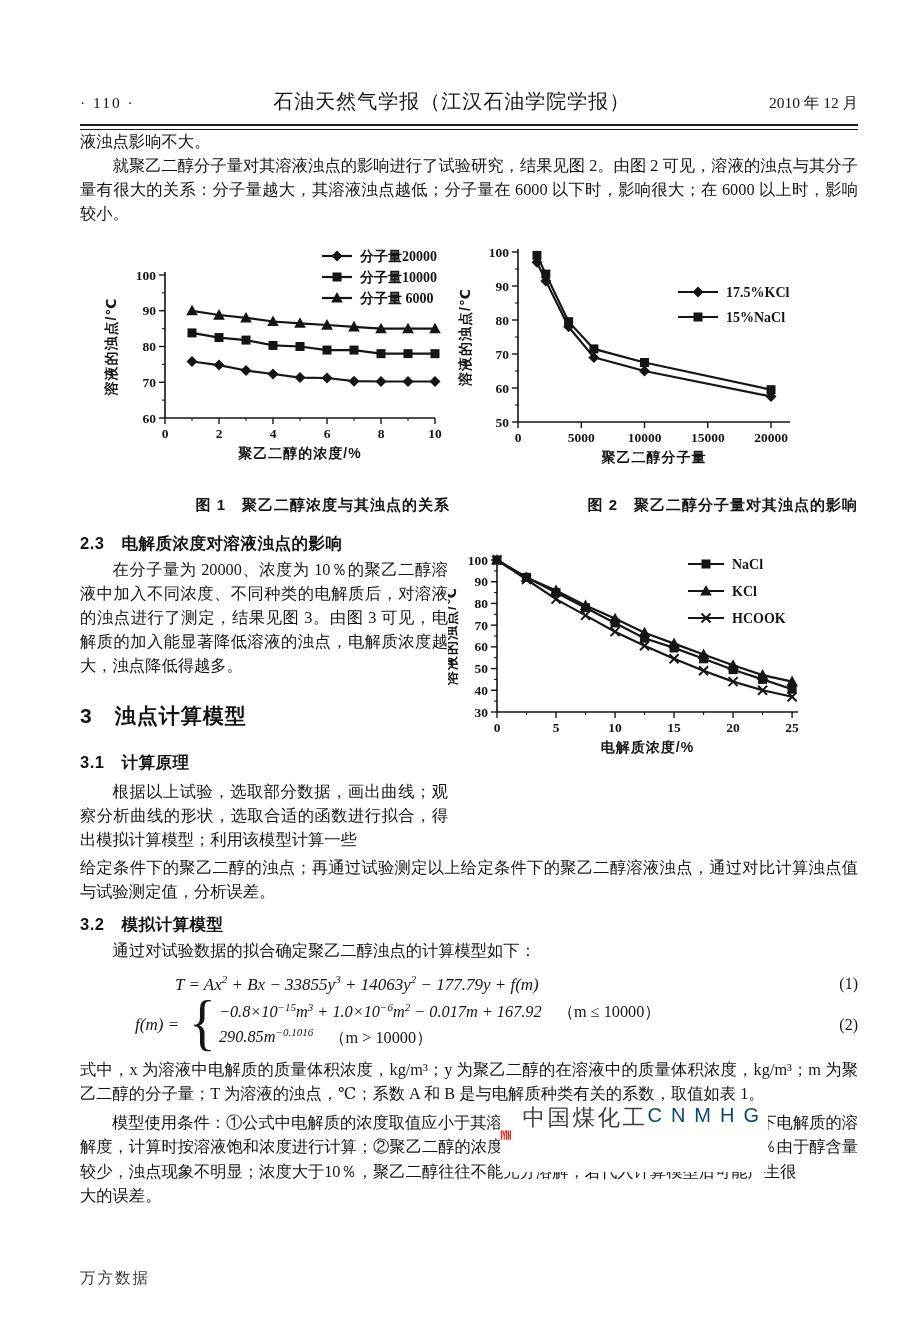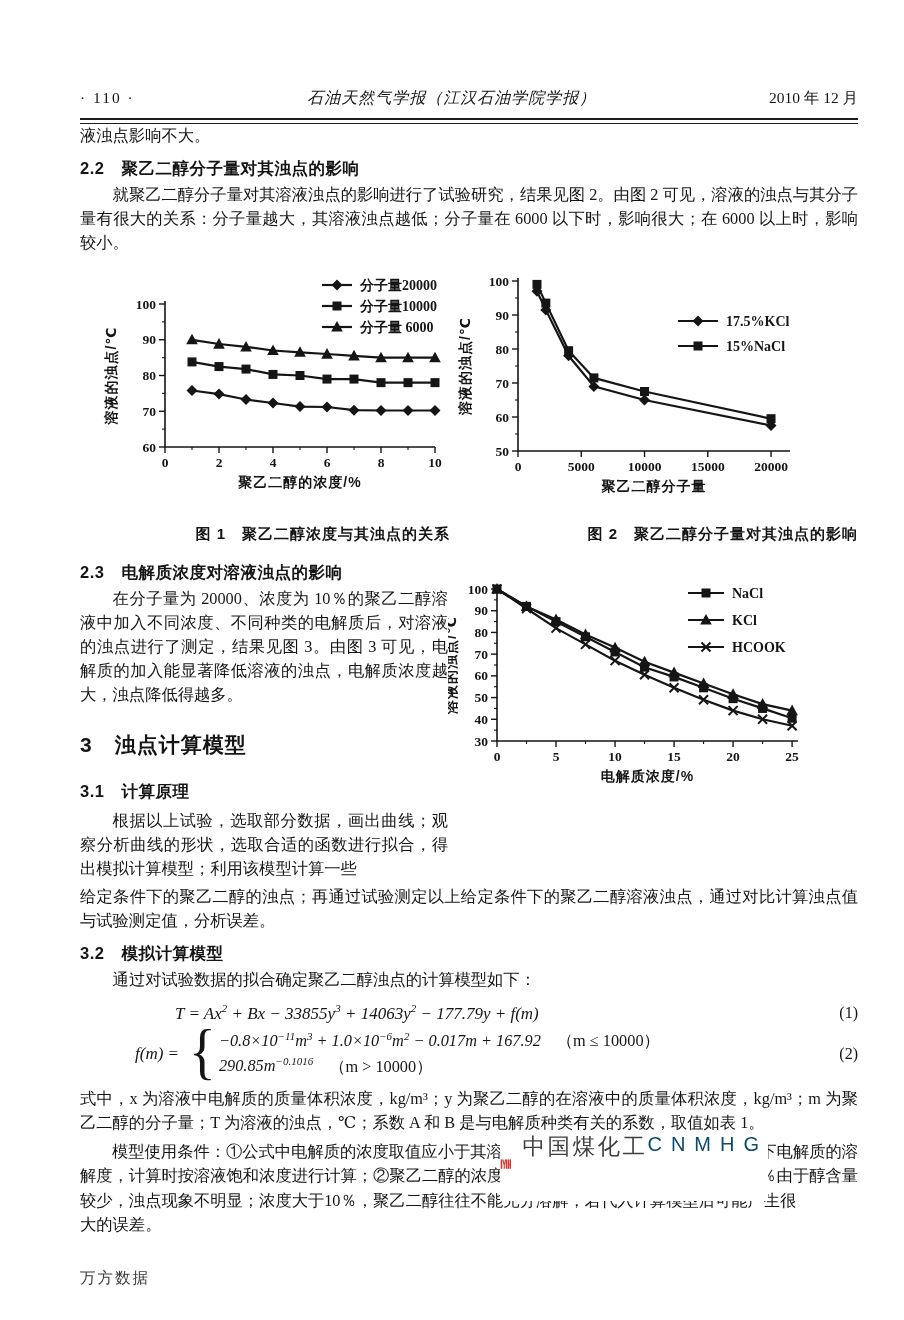--- a/index.html
+++ b/index.html
@@ -2,21 +2,21 @@
 <html><head>
 <meta charset="utf-8">
 <style>
   html,body{margin:0;padding:0;background:#e8e8e8;}
   .page{width:904px;height:1320px;background:#fff;color:#151515;position:relative;overflow:hidden;
         box-sizing:border-box;padding:88px 46px 0 80px;margin:0 auto;
         font-family:"Liberation Serif","DejaVu Serif",serif;}
   
   .hdr{display:flex;justify-content:space-between;align-items:baseline;font-size:15.5px;}
   .hdr .pgno{letter-spacing:2px;}
-  .hdr .journal{font-size:16px;letter-spacing:1px;font-style:italic;}
+  .hdr .journal{font-size:20px;letter-spacing:1px;}
   .rule{margin-top:9px;height:3px;border-top:2.5px solid #1c1c1c;border-bottom:1.5px solid #1c1c1c;}
   
   p.body{margin:0;font-size:16.3px;line-height:24px;text-align:justify;}
   .ind{text-indent:2em;}
   .mt18{margin-top:18px;}
   h4.sec{font-family:"Liberation Sans","DejaVu Sans",sans-serif;font-weight:700;font-size:16.5px;
          margin:10px 0 3px;letter-spacing:.5px;}
   h2.big{font-family:"Liberation Sans","DejaVu Sans",sans-serif;font-weight:700;font-size:21px;
          margin:24px 0 0;letter-spacing:1px;}
   
@@ -69,21 +69,20 @@
 
   <div class="hdr">
     <span class="pgno">· 110 ·</span>
     <span class="journal">石油天然气学报（江汉石油学院学报）</span>
     <span class="date">2010 年 12 月</span>
   </div>
   <div class="rule"></div>
 
   <p class="body mt18">液浊点影响不大。</p>
 
-  <h4 class="sec">2.2　聚乙二醇分子量对其浊点的影响</h4>
   <p class="body ind">就聚乙二醇分子量对其溶液浊点的影响进行了试验研究，结果见图 2。由图 2 可见，溶液的浊点与其分子量有很大的关系：分子量越大，其溶液浊点越低；分子量在 6000 以下时，影响很大；在 6000 以上时，影响较小。</p>
 
   <div class="figrow">
     <div class="figcol1">
       <svg class="chart" viewBox="0 0 370 240" width="370" height="240">
           <path d="M85,32 L85,178 L355,178" fill="none" stroke="#151515" stroke-width="1.6"></path>
           <line x1="79" y1="178" x2="85" y2="178" stroke="#151515" stroke-width="1.4"></line>
           <text x="76" y="182.5" text-anchor="end" class="tick">60</text>
           <line x1="79" y1="142.25" x2="85" y2="142.25" stroke="#151515" stroke-width="1.4"></line>
           <text x="76" y="146.75" text-anchor="end" class="tick">70</text>
@@ -339,21 +338,21 @@
 
   <div class="eqrow">
     <span class="eqbody"><span>T = Ax</span><sup>2</sup><span> + Bx − 33855y</span><sup>3</sup><span> + 14063y</span><sup>2</sup><span> − 177.79y + f(m)</span></span>
     <span class="eqnum">(1)</span>
   </div>
 
   <div class="eqrow eq2">
     <span class="eq-lhs">f(m) =</span>
     <span class="brace">{</span>
     <span class="cases">
-      <span class="case-line"><span>−0.8×10</span><sup>−11</sup><span>m</span><sup>3</sup><span> + 1.0×10</span><sup>−6</sup><span>m</span><sup>2</sup><span> − 0.017m + 167.92</span><span class="cond">（m ≤ 10000）</span></span>
+      <span class="case-line"><span>−0.8×10</span><sup>−15</sup><span>m</span><sup>3</sup><span> + 1.0×10</span><sup>−6</sup><span>m</span><sup>2</sup><span> − 0.017m + 167.92</span><span class="cond">（m ≤ 10000）</span></span>
       <span class="case-line"><span>290.85m</span><sup>−0.1016</sup><span class="cond">（m &gt; 10000）</span></span>
     </span>
     <span class="eqnum">(2)</span>
   </div>
 
   <p class="body" style="margin-top:9px">式中，x 为溶液中电解质的质量体积浓度，kg/m³；y 为聚乙二醇的在溶液中的质量体积浓度，kg/m³；m 为聚乙二醇的分子量；T 为溶液的浊点，℃；系数 A 和 B 是与电解质种类有关的系数，取值如表 1。</p>
 
   <div class="usage">
     <div class="uline">
       <span class="l ind2">模型使用条件：①公式中电解质的浓度取值应小于其溶</span>

